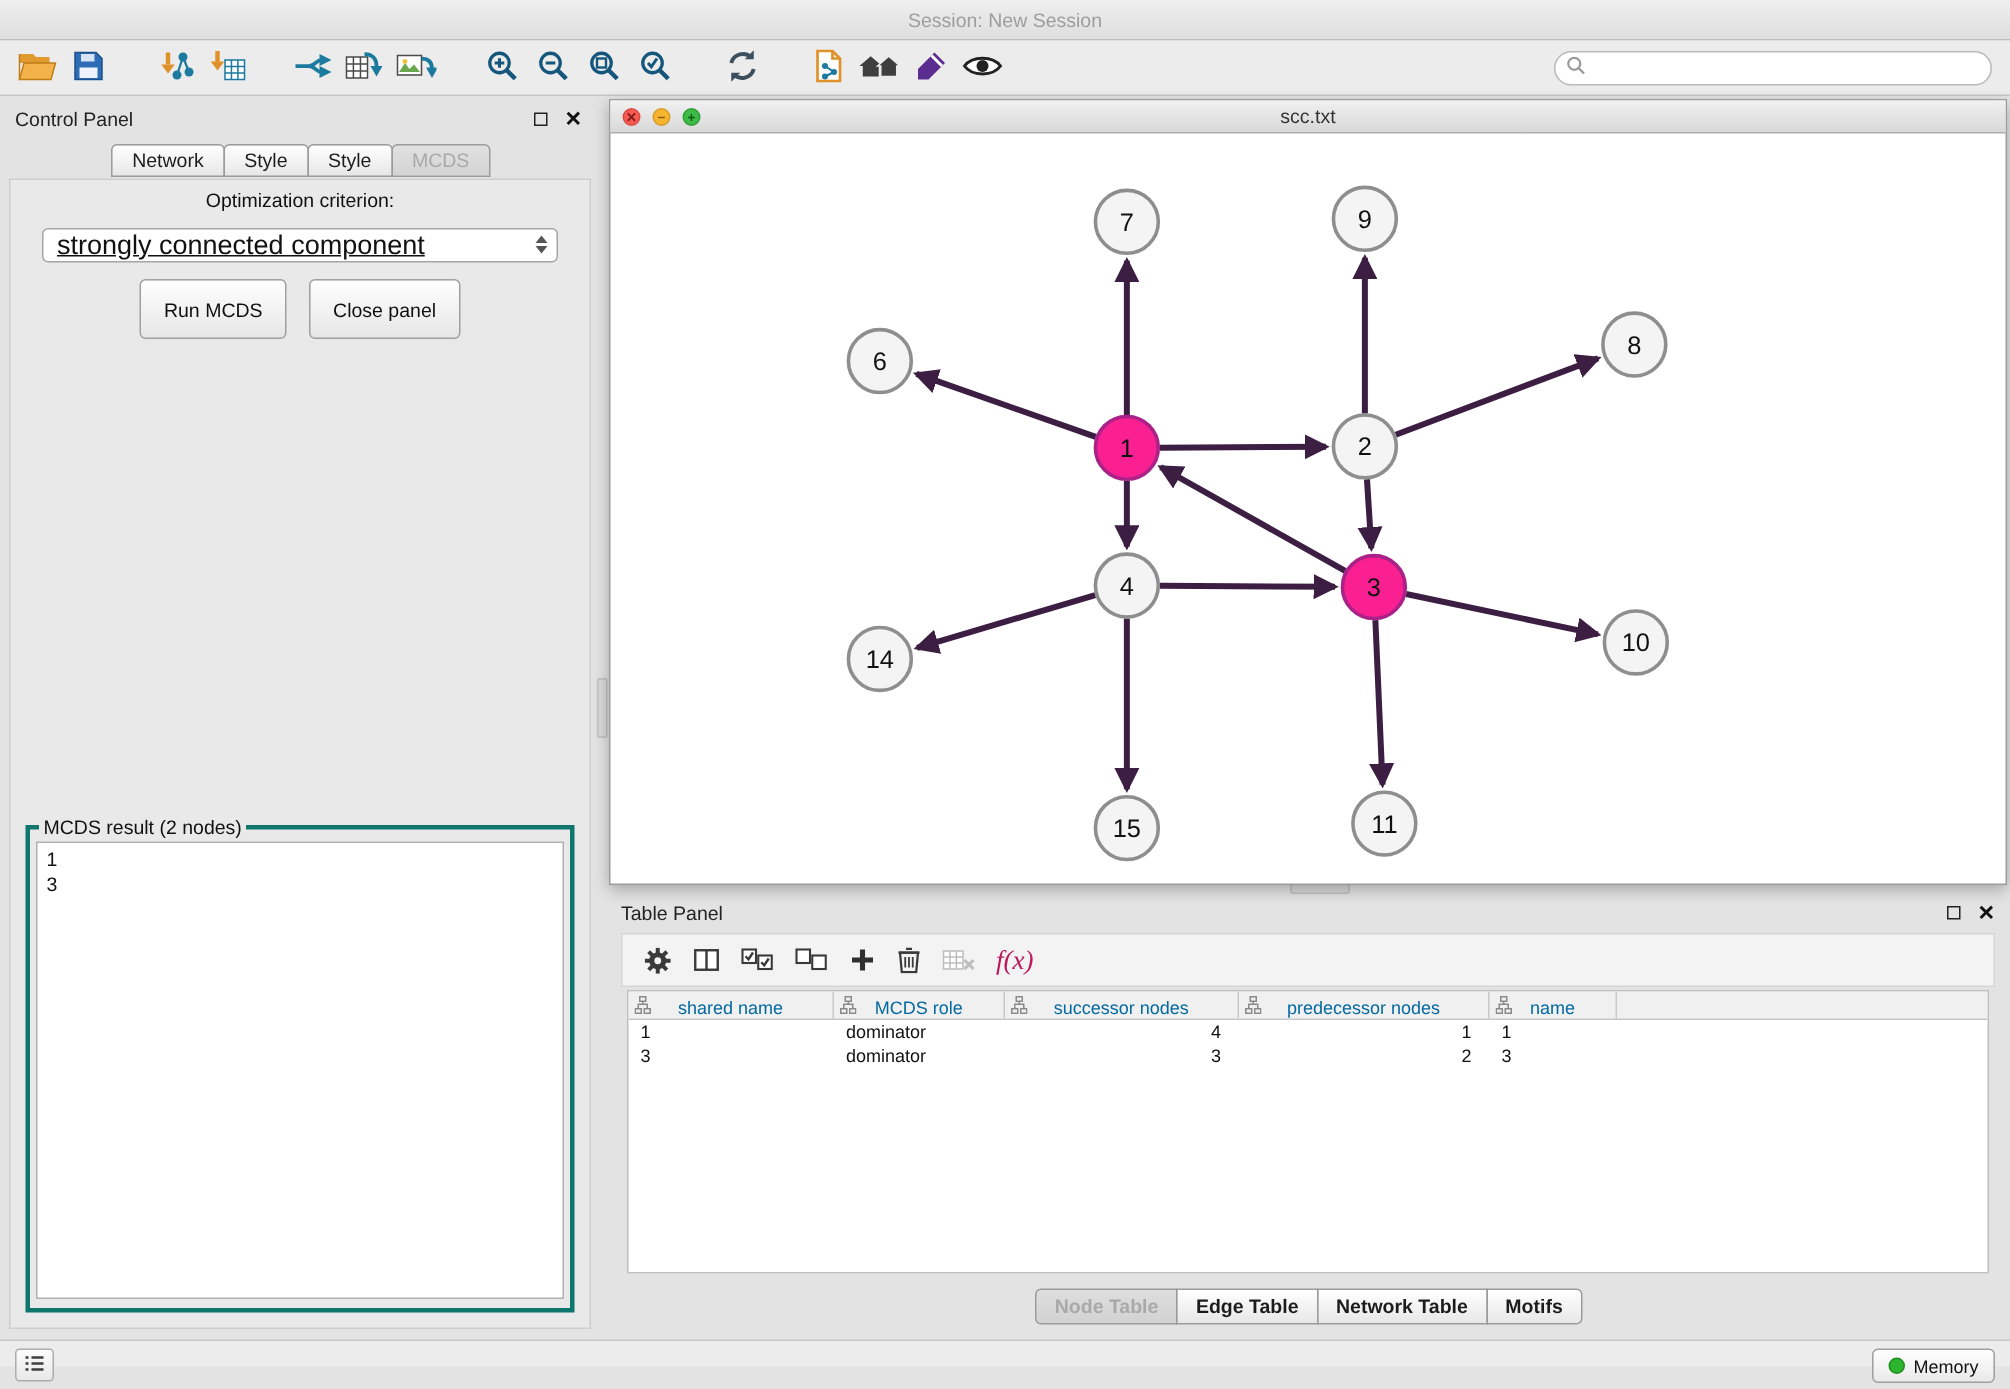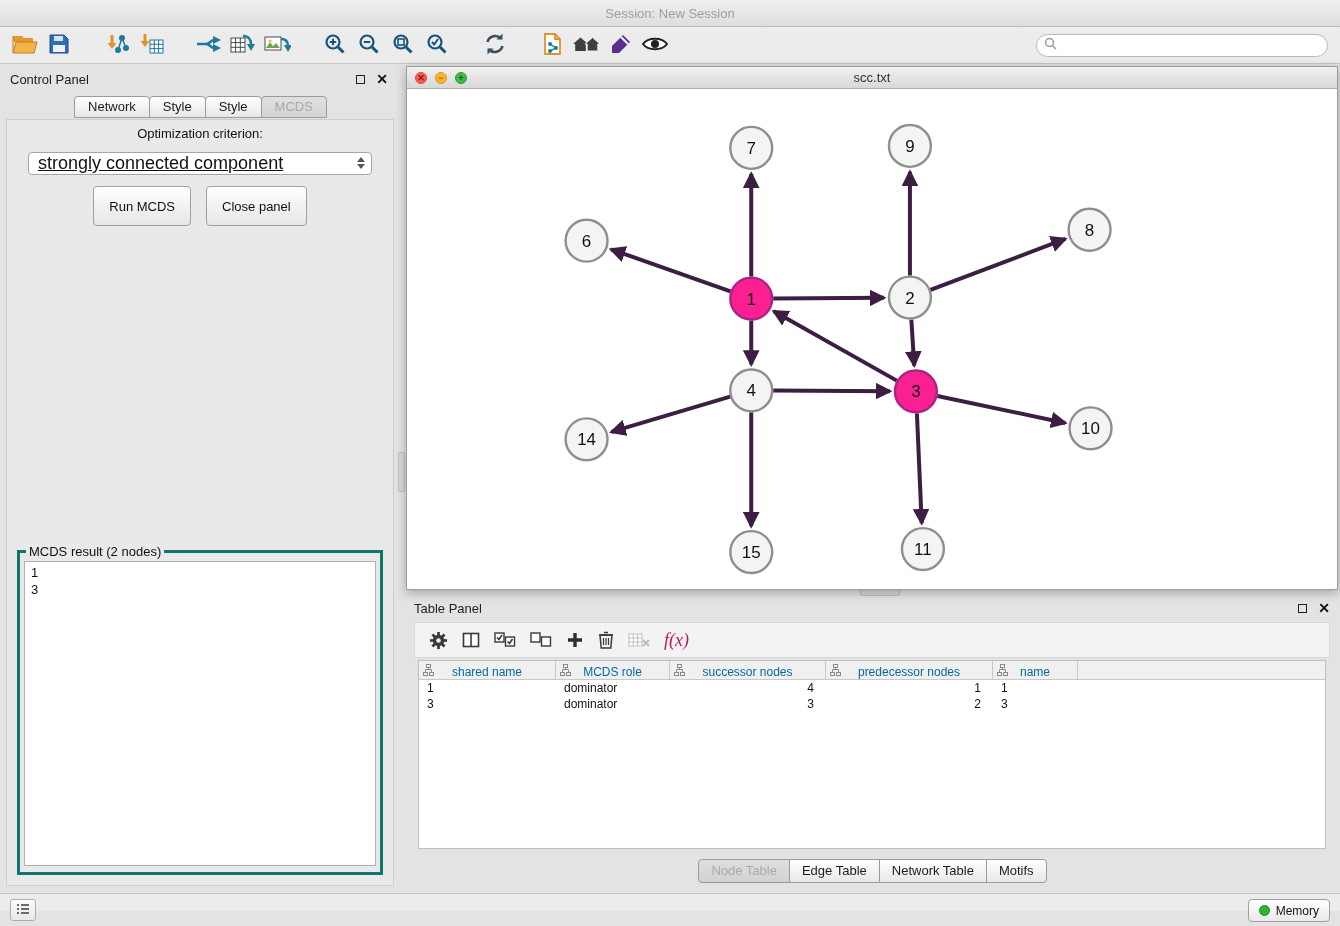--- a/index.html
+++ b/index.html
@@ -142,21 +142,21 @@
   .hcell {
     position:relative; display:flex; align-items:flex-end; justify-content:center;
     font-size:12px; color:#0369a1; border-right:1px solid #c8c8c8; flex:0 0 auto;
   }
   .hcell .sort-ic { position:absolute; left:4px; top:3px; }
   .hcell.flexfill { flex:1 1 auto; border-right:none; }
   .trow { display:flex; height:16px; align-items:center; font-size:12px; color:#111; }
   .tcell { flex:0 0 auto; padding-left:8px; overflow:hidden; white-space:nowrap; }
   .tcell.r { text-align:right; padding-left:0; padding-right:12px; }
   .c0 { width:137px; } .c1 { width:114px; } .c2 { width:156px; } .c3 { width:167px; } .c4 { width:85px; }
-  .tp-tabs { position:absolute; left:0; right:0; bottom:6px; display:flex; justify-content:center; }
+  .tp-tabs { position:absolute; left:0; right:0; bottom:6px; display:flex; justify-content:center;font-weight:bold; }
   .tp-tab {
     font-size:13px; padding:3px 12px 4px;
     background:linear-gradient(#ffffff,#e7e7e7);
     border:1px solid #9b9b9b; margin-right:-1px; color:#1c1c1c; cursor:default;
   }
   .tp-tab:first-child { border-radius:4px 0 0 4px; }
   .tp-tab:last-child { border-radius:0 4px 4px 0; }
   .tp-tab.active { background:linear-gradient(#dedede,#d2d2d2); color:#a9a9a9; }
 
   

